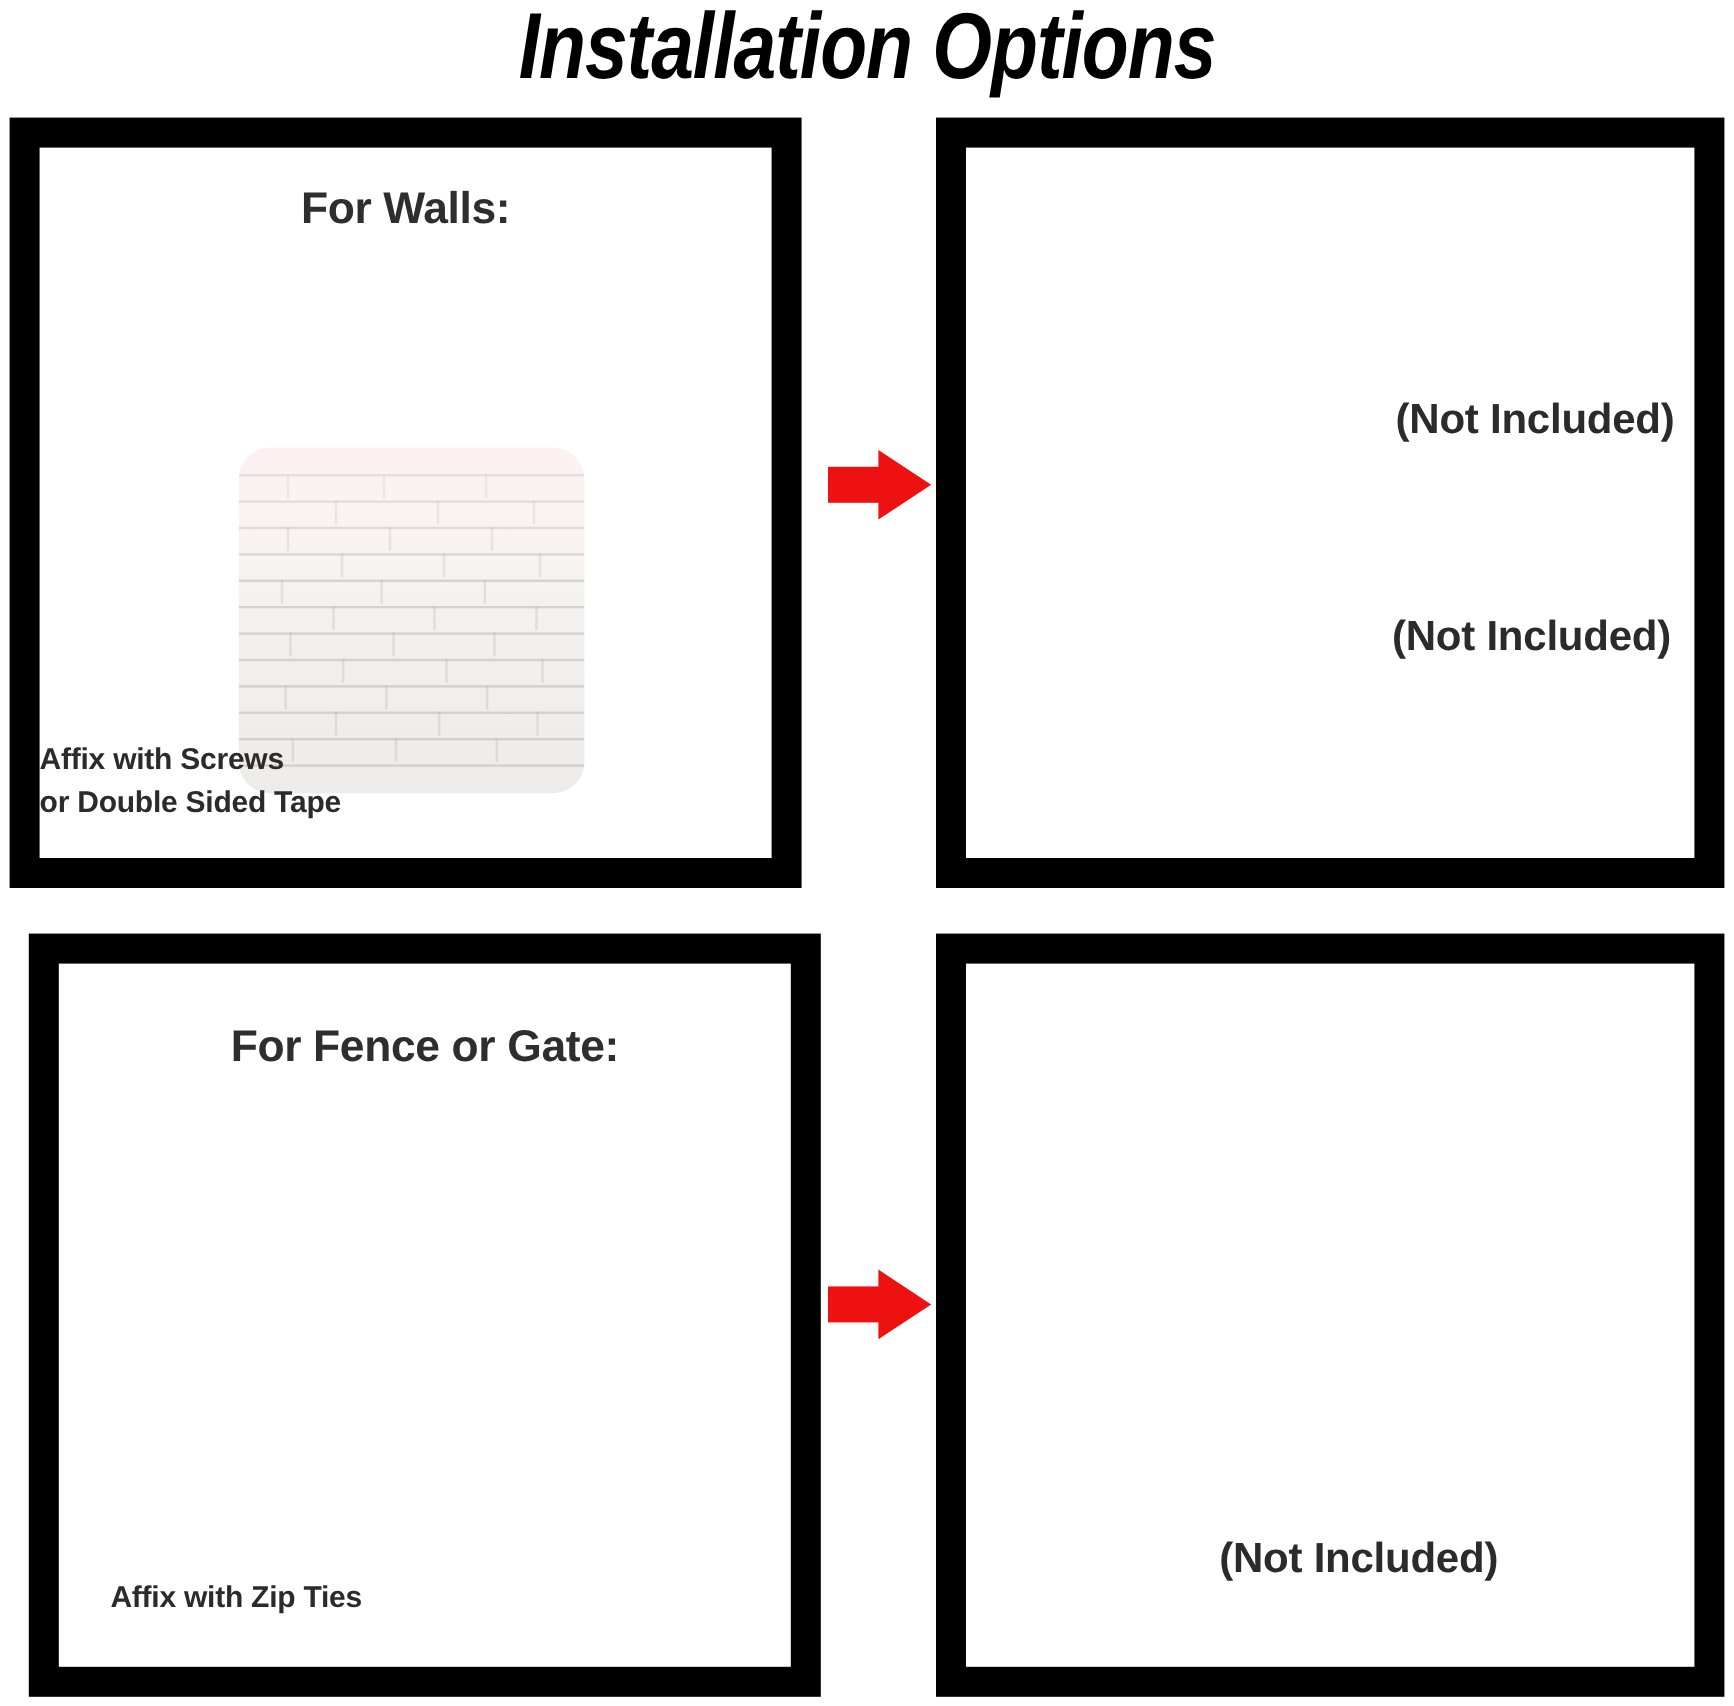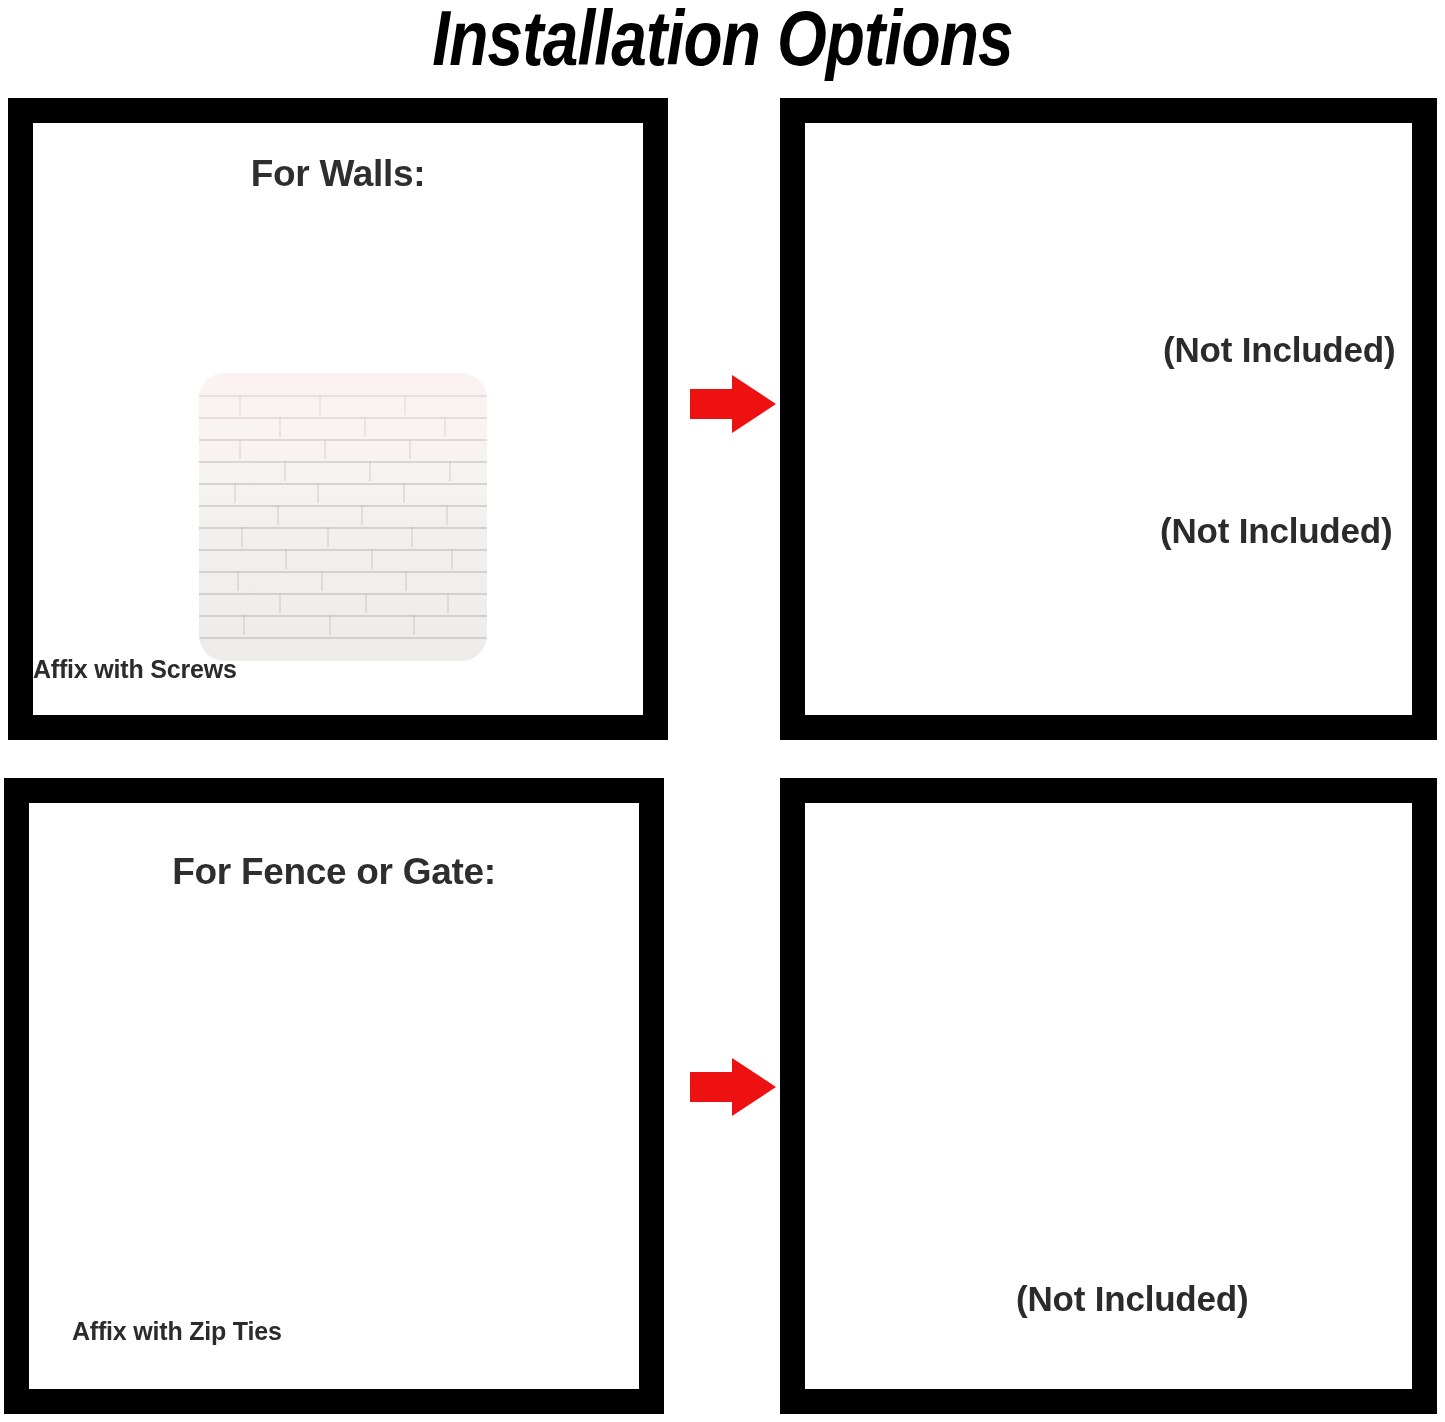--- a/index.html
+++ b/index.html
@@ -30,21 +30,21 @@
     background:#000;
     box-sizing:border-box;
   }
   .panel .inner{
     position:absolute;inset:25px;
     background:#fff;
     overflow:hidden;
   }
   #panel-walls      {left:8px;  top:98px;  width:660px; height:642px;text-decoration:underline;}
   #panel-wall-parts {left:780px;top:98px;  width:657px; height:642px;}
-  #panel-fence      {left:4px;  top:778px; width:660px; height:636px;}
+  #panel-fence      {left:24px;  top:778px; width:660px; height:636px;}
   #panel-zipties    {left:780px;top:778px; width:657px; height:636px;}
 
   .panel-heading{
     position:absolute;left:0;width:100%;
     text-align:center;
     font-weight:bold;font-size:37px;color:#2e2e2e;
     letter-spacing:-0.3px;
   }
   #walls-heading{top:30px;}
   #fence-heading{top:48px;}
@@ -173,20 +173,21 @@
           <div class="brick-v" style="left:248px;top:220px"></div>
           <div class="brick-v" style="left:44px;top:242px"></div>
           <div class="brick-v" style="left:130px;top:242px"></div>
           <div class="brick-v" style="left:214px;top:242px"></div>
         </div>
         <div class="tint"></div>
       </div>
 
       <div class="caption" id="walls-caption">
         <div>Affix with Screws</div>
+        <div>or Double Sided Tape</div>
       </div>
 
     </div>
   </div>
 
   <div class="arrow" id="arrow-top">
     <div class="shaft"></div>
     <div class="head"></div>
   </div>
 

